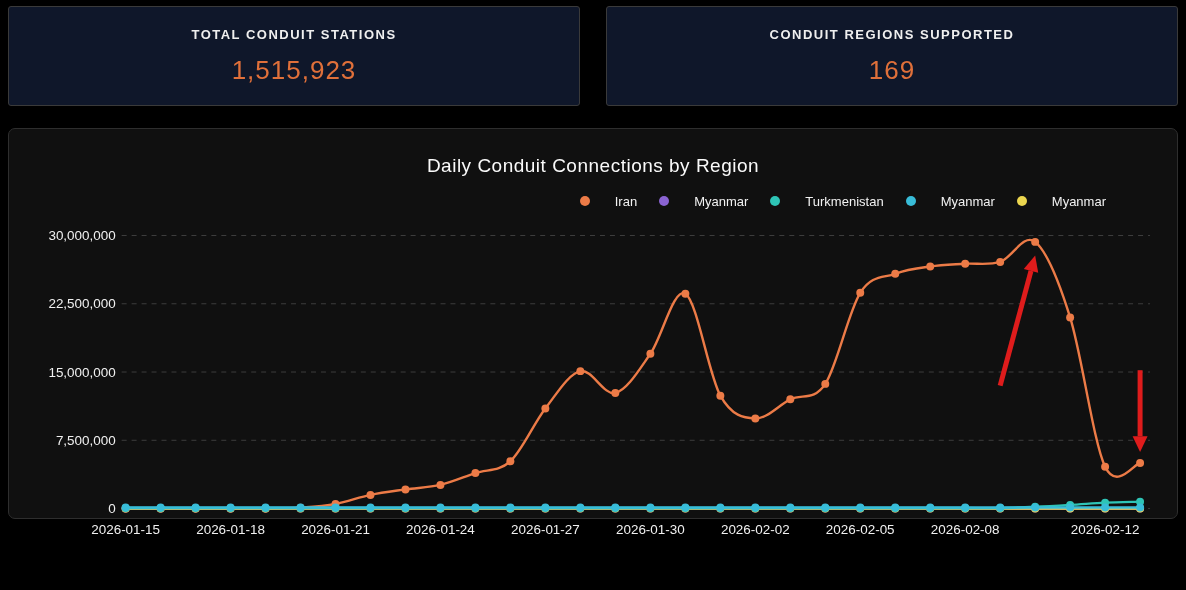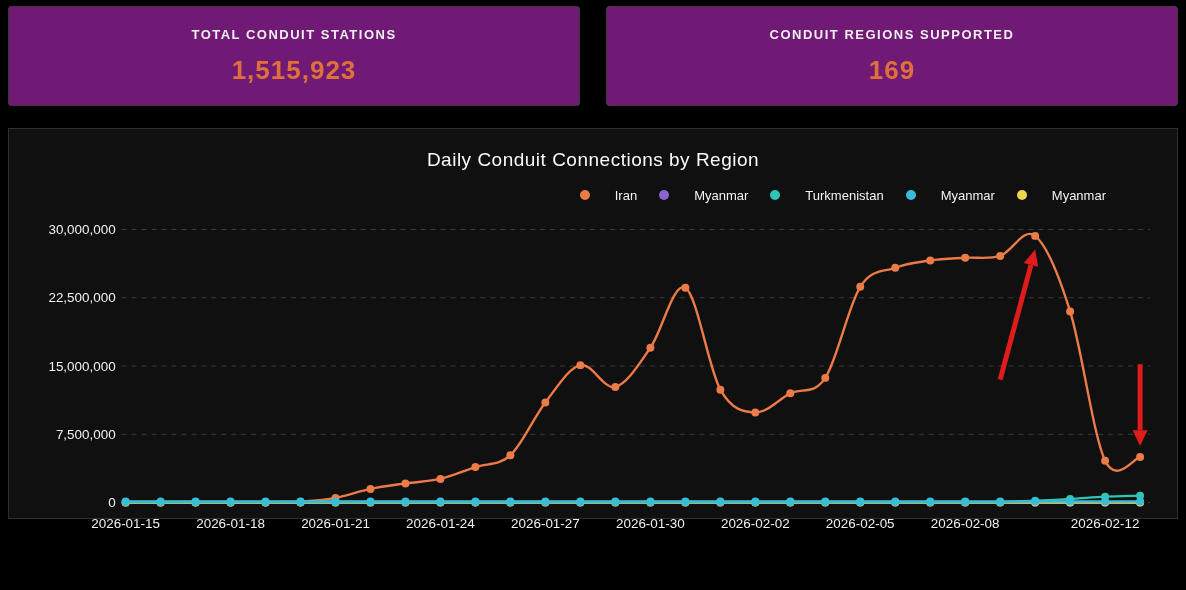--- a/index.html
+++ b/index.html
@@ -1,25 +1,25 @@
 <!DOCTYPE html>
 <html style="--accent: #e0703a;"><head>
 <meta charset="utf-8">
 <style>
   :root { --accent:#e0703a; --panel-border:#3a3a3a; --text:#f2f2f2; }
   * { box-sizing:border-box; }
   html,body { margin:0; padding:0; background:#000; width:1186px; height:590px; overflow:hidden;
     font-family:"Liberation Sans", sans-serif; color:var(--text); }
   .stats-row { display:flex; gap:26px; padding:6px 8px 0 8px; }
-  .stat-card { flex:1; height:100px; background:#701a75; border:1px solid var(--panel-border);
+  .stat-card { flex:1; height:100px; background:#0f172a; border:1px solid var(--panel-border);
     border-radius:3px; text-align:center; }
   .stat-label { margin-top:20px; font-size:13px; font-weight:700; letter-spacing:1.5px; color:#efefef; }
-  .stat-value { margin-top:13px; font-size:26px; font-weight:700; letter-spacing:1px; color:var(--accent); }
+  .stat-value { margin-top:13px; font-size:26px; font-weight:400; letter-spacing:1px; color:var(--accent); }
   .chart-panel { margin:22px 8px 8px 8px; height:391px; background:#101010;
-    border:1px solid #2e2e2e; border-radius:0; padding:4px 13px; }
+    border:1px solid #2e2e2e; border-radius:7px; padding:10px 13px; }
   .chart-title { margin:16px 0 12px 0; text-align:center; font-size:19px; font-weight:500;
     letter-spacing:0.5px; color:#fafafa; }
   .chart-legend { display:flex; justify-content:flex-end; align-items:center; gap:22px;
     padding-right:58px; margin-bottom:4px; height:24px; font-size:13px; }
   .legend-item { display:inline-flex; align-items:center; gap:25px; cursor:pointer; }
   .legend-dot { width:10px; height:10px; border-radius:50%; display:inline-block; }
   svg { display:block; width:100%; }
   text { font-family:"Liberation Sans", sans-serif; }
 </style>
 </head>

